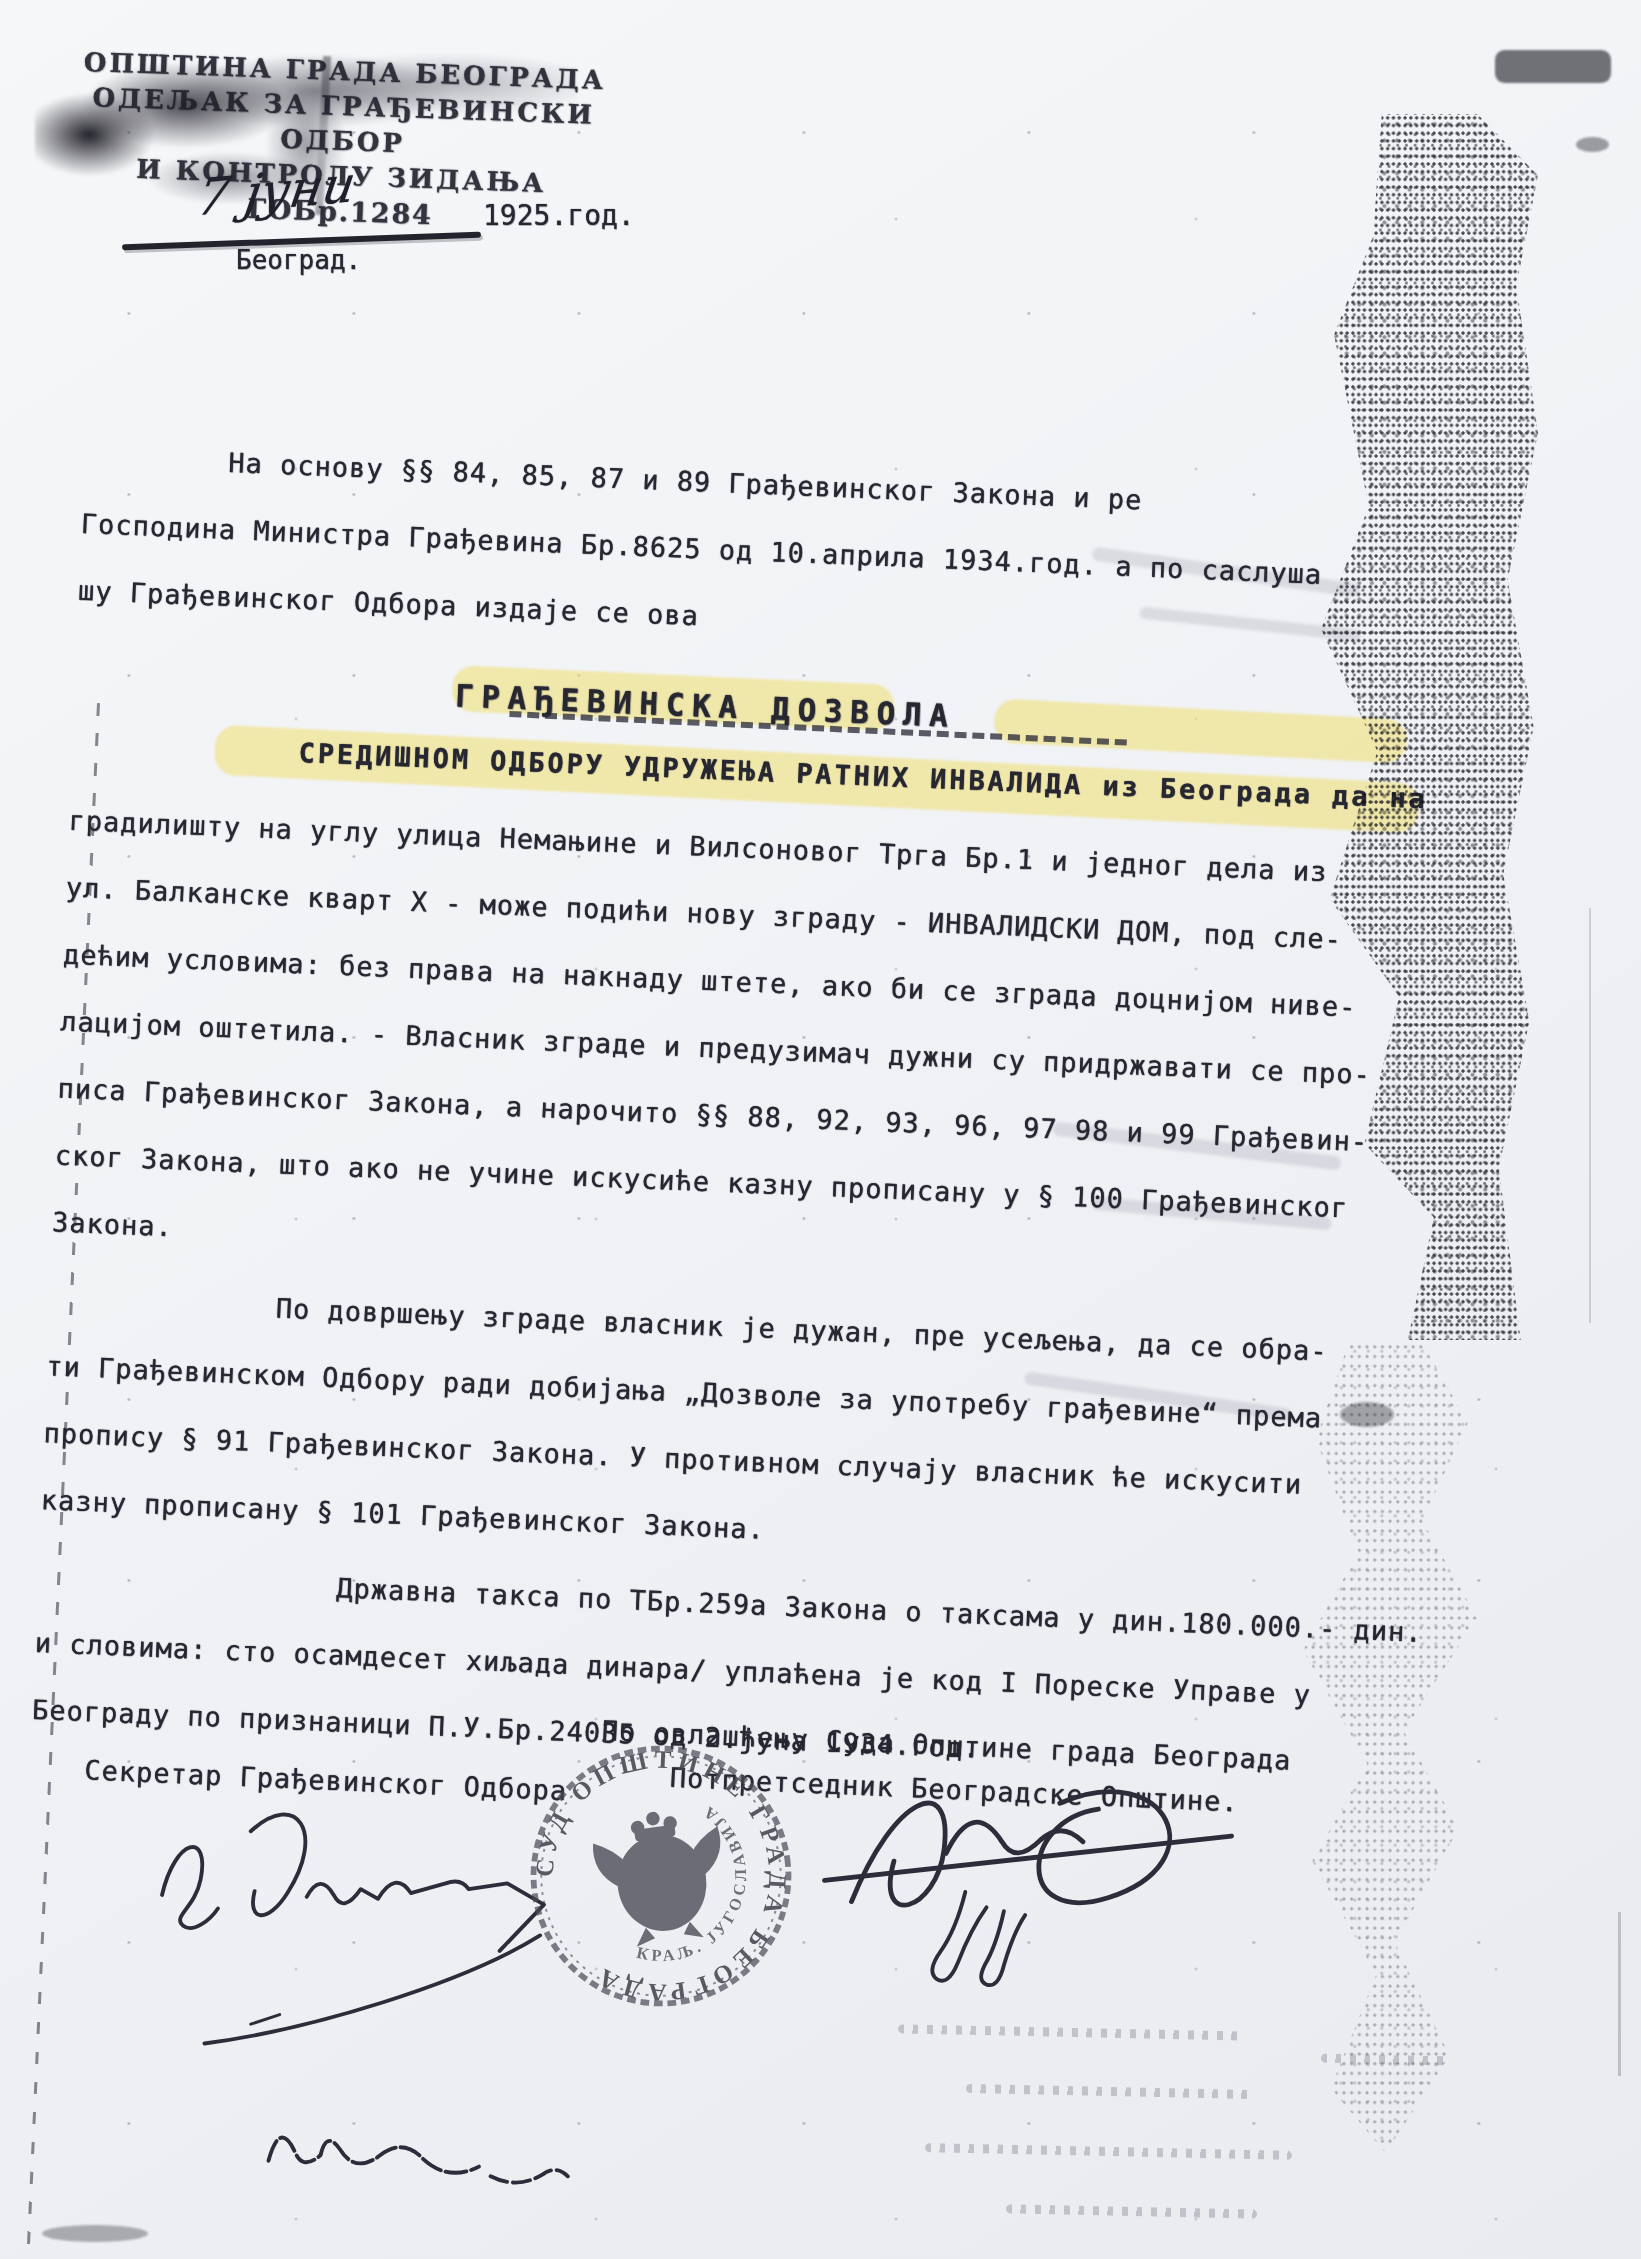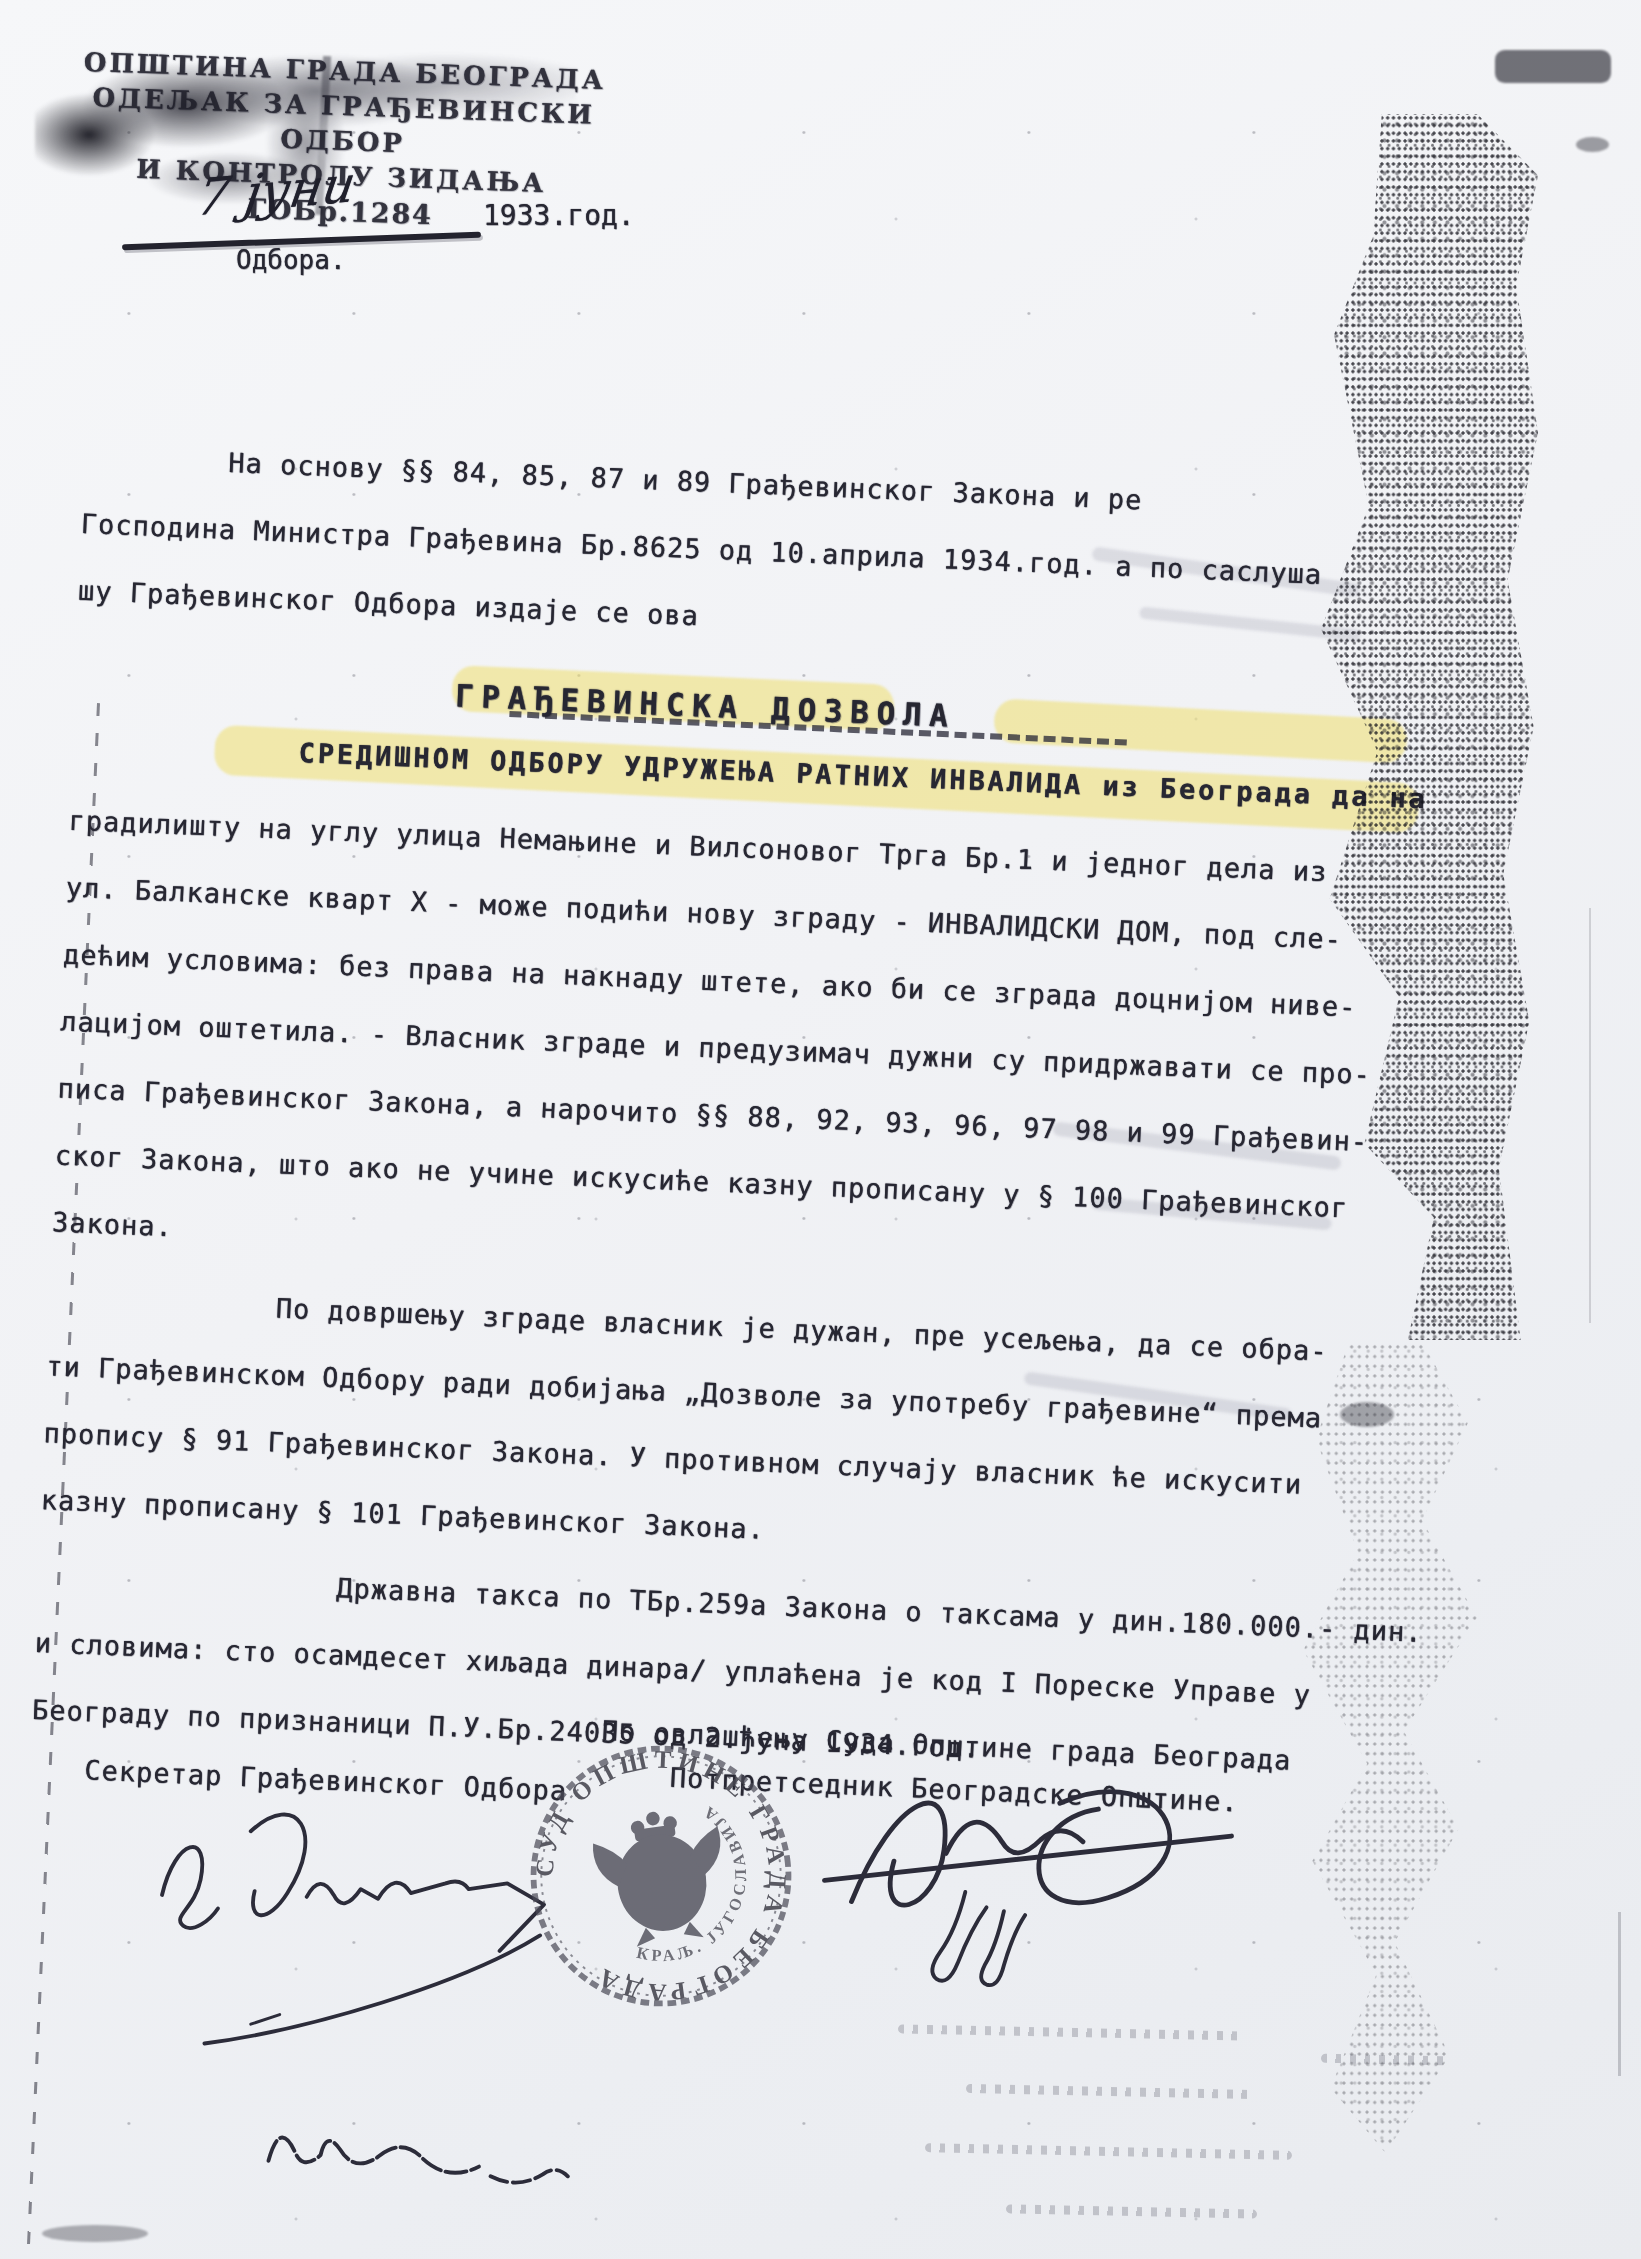--- a/index.html
+++ b/index.html
@@ -168,22 +168,22 @@
     <div>ОПШТИНА ГРАДА БЕОГРАДА</div>
     <div>ОДЕЉАК ЗА ГРАЂЕВИНСКИ ОДБОР</div>
     <div>И КОНТРОЛУ ЗИДАЊА</div>
     <div class="ref">ГОБр.1284</div>
   </div>
   <div class="corner-smudge"></div>
   <div class="streak-v"></div>
 
   <div id="date-hand">7 јуни</div>
   <div id="date-underline"></div>
-  <div id="date-year" class="typed">1933.год.</div>
-  <div id="city" class="typed">Одбора.</div>
+  <div id="date-year" class="typed">1925.год.</div>
+  <div id="city" class="typed">Београд.</div>
 
   <div id="typed-block" class="typed">
     <div class="tl ind1">На основу §§ 84, 85, 87 и 89 Грађевинског Закона и ре</div>
     <div class="tl">Господина Министра Грађевина Бр.8625 од 10.априла 1934.год. а по саслуша</div>
     <div class="tl">шу Грађевинског Одбора издаје се ова</div>
 
     <div class="tl" id="doc-title">ГРАЂЕВИНСКА ДОЗВОЛА</div>
     <div id="title-dashes"></div>
 
     <div class="tl ind2" id="grantee">СРЕДИШНОМ ОДБОРУ УДРУЖЕЊА РАТНИХ ИНВАЛИДА из Београда да на</div>

